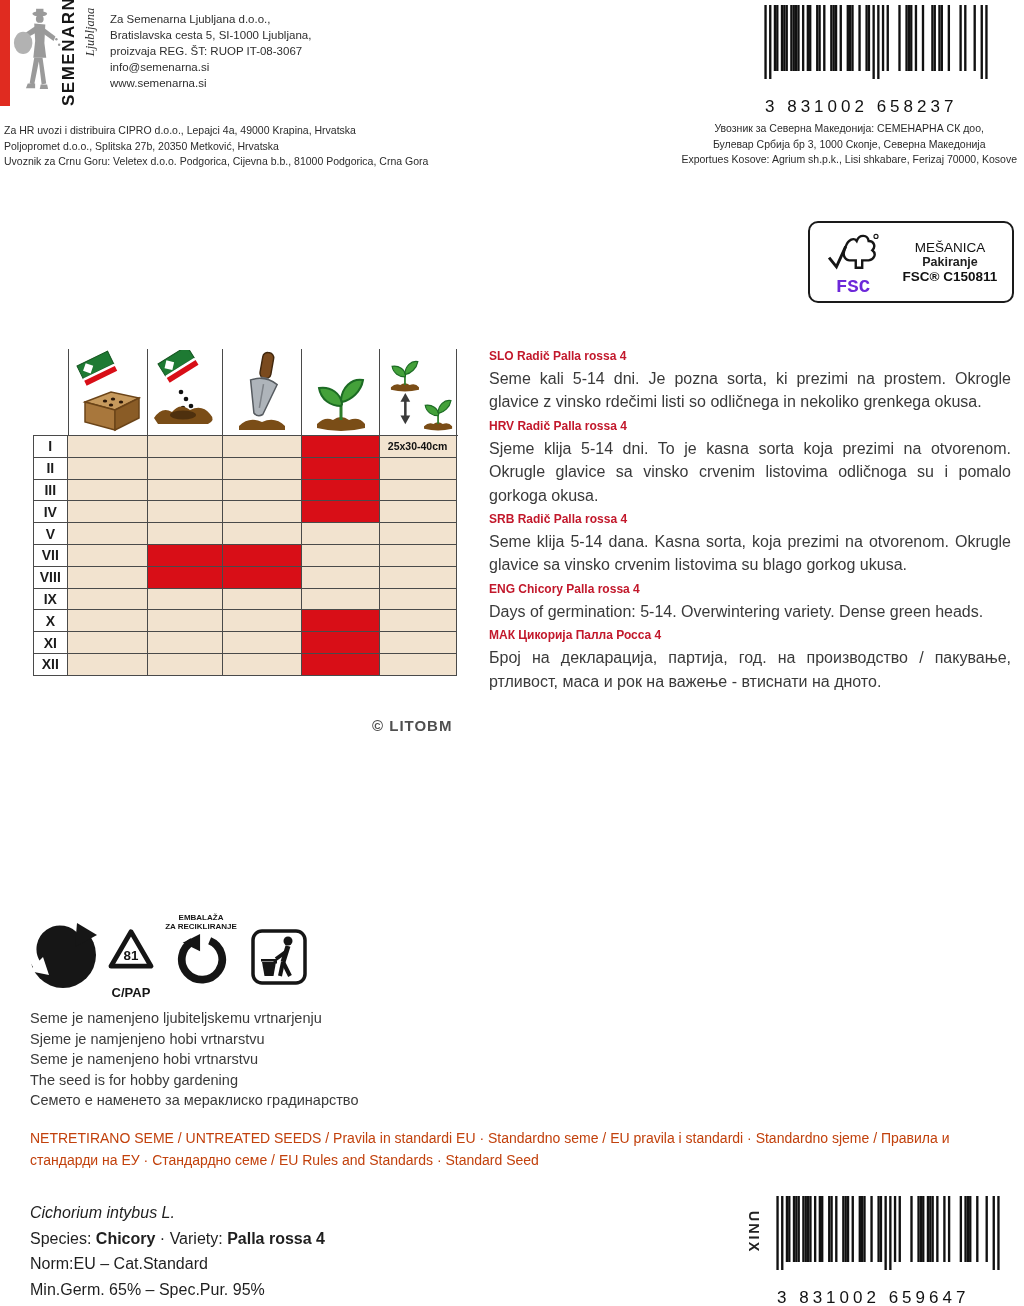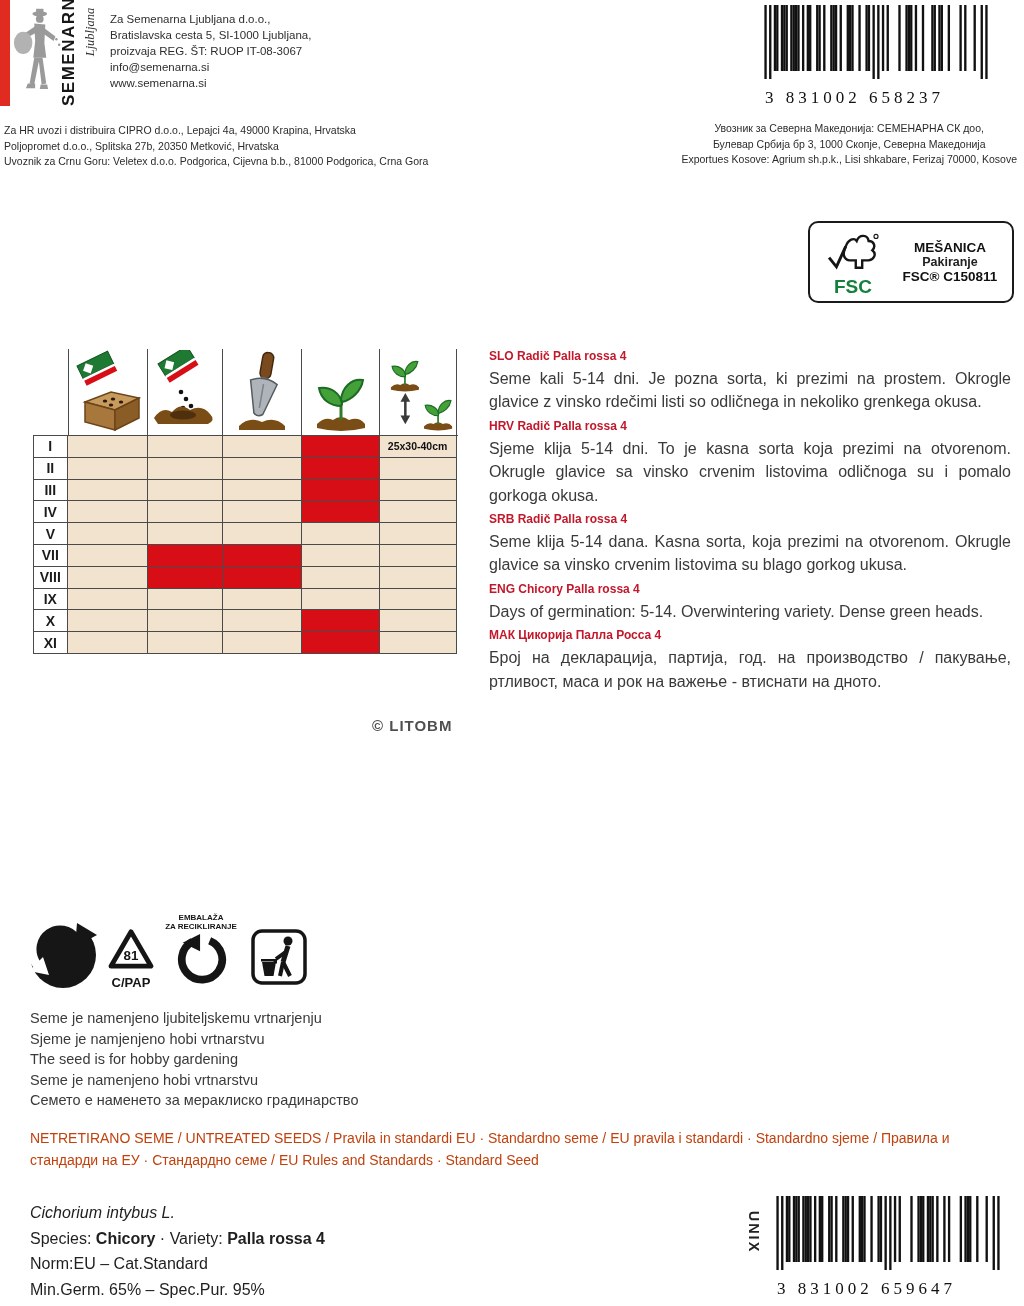--- a/index.html
+++ b/index.html
@@ -13,36 +13,36 @@
   .brand-vert{position:absolute;left:18px;top:43px;width:104px;height:22px;
               transform:rotate(-90deg);font-weight:800;font-size:17px;letter-spacing:1.5px;color:#161616;text-align:center}
   .brand-script{position:absolute;left:60px;top:25px;width:60px;height:14px;transform:rotate(-90deg);
                 font-family:"Liberation Serif",serif;font-style:italic;font-size:12.5px;color:#333;text-align:center}
   .address{position:absolute;left:110px;top:11px;font-size:11.5px;line-height:16px;color:#2e2e2e}
 
   
   .barcode{position:absolute;width:226px;text-align:left}
   .barcode-top{left:764px;top:5px}
   .barcode-bottom{left:776px;top:1196px}
-  .bc-digits{font-family:Liberation Serif, serif;font-size:17px;letter-spacing:4px;
-             color:#111;white-space:pre;margin-top:5px;padding-left:1px}
+  .bc-digits{font-family:Liberation Sans, sans-serif;font-size:17px;letter-spacing:4px;
+             color:#111;white-space:pre;margin-top:14px;padding-left:1px}
   .unix-label{position:absolute;left:724px;top:1222px;width:56px;height:20px;transform:rotate(90deg);
               font-weight:700;font-size:14.5px;letter-spacing:2px;color:#222;text-align:center}
 
   
   .dist-left{position:absolute;left:4px;top:123px;font-size:10.5px;line-height:15.5px;color:#2b2b2b}
   .dist-right{position:absolute;right:7px;top:121px;font-size:10.5px;line-height:15.5px;color:#2b2b2b;text-align:center}
 
   
   .fsc-box{position:absolute;left:808px;top:221px;width:206px;height:82px;border:2.5px solid #1a1a1a;
            border-radius:10px;display:flex;align-items:center;padding:3px 6px;gap:4px;background:#fff}
   .fsc-left{width:74px;text-align:center}
-  .fsc-word{font-family:Liberation Sans, sans-serif;font-weight:700;font-size:19px;color:#15803d;line-height:14px}
+  .fsc-word{font-family:Liberation Mono, monospace;font-weight:700;font-size:19px;color:#6d28d9;line-height:14px}
   .fsc-right{flex:1;text-align:center;color:#111}
-  .fsc-line1{font-weight:700;font-size:13.5px;}
+  .fsc-line1{font-weight:400;font-size:13.5px;}
   .fsc-line2{font-weight:600;font-size:12.5px;color:#222;}
   .fsc-line3{font-weight:700;font-size:13.5px}
 
   
   .cal{position:absolute;left:33px;top:349px}
   .cal-header{display:grid;grid-template-columns:35px 80px 75px 79px 78px 77px}
   .hcell{height:86px;display:flex;align-items:flex-end;justify-content:center;
          border-right:1.4px solid #4a4a4a;padding-bottom:1px}
   .hcell.first{border:none}
   .hcell.icon1{border-left:1.4px solid #4a4a4a}
@@ -57,21 +57,21 @@
   .copyright{position:absolute;left:372px;top:717px;font-size:15px;font-weight:700;letter-spacing:1px;color:#4f4f4f}
 
   
   .descriptions{position:absolute;left:489px;top:345px;width:522px}
   .desc-h{font-size:12px;font-weight:700;color:#c2182b;line-height:22px}
   .desc-b{font-size:16px;line-height:23.4px;text-align:justify;color:#3a3a3a;margin-bottom:1px}
 
   
   .greendot{position:absolute;left:27px;top:919px}
   .cpap{position:absolute;left:101px;top:928px;width:60px;text-align:center}
-  .cpap-label{font-weight:700;font-size:13px;color:#151515;margin-top:1px}
+  .cpap-label{font-weight:700;font-size:13px;color:#151515;margin-top:11px}
   .embalaza{position:absolute;left:160px;top:913px;width:82px;text-align:center}
   .embalaza-txt{font-size:8px;font-weight:700;line-height:9px;color:#151515}
   .tidyman{position:absolute;left:250px;top:928px}
 
   
   .hobby{position:absolute;left:30px;top:1008px;font-size:14.5px;line-height:20.5px;color:#3a3a3a}
   .untreated{position:absolute;left:30px;top:1128px;width:962px;font-size:14px;line-height:21.5px;color:#c2410c}
   .product{position:absolute;left:30px;top:1200px;font-size:16px;line-height:25.5px;color:#1f1f1f}
   .latin{font-style:italic}
   .b{font-weight:700}
@@ -335,20 +335,28 @@
           <div class="cal-cell"></div>
         </div>
         <div class="cal-row">
           <div class="cal-cell month">XI</div>
           <div class="cal-cell"></div>
           <div class="cal-cell"></div>
           <div class="cal-cell"></div>
           <div class="cal-cell red"></div>
           <div class="cal-cell"></div>
         </div>
+        <div class="cal-row">
+          <div class="cal-cell month">XII</div>
+          <div class="cal-cell"></div>
+          <div class="cal-cell"></div>
+          <div class="cal-cell"></div>
+          <div class="cal-cell red"></div>
+          <div class="cal-cell"></div>
+        </div>
       </div>
   </div>
   <div class="copyright">© LITOBM</div>
 
   <div class="descriptions">
     <section>
       <div class="desc-h">SLO Radič Palla rossa 4</div>
       <p class="desc-b">Seme kali 5-14 dni. Je pozna sorta, ki prezimi na prostem. Okrogle glavice z vinsko rdečimi listi so odličnega in nekoliko grenkega okusa.</p>
     </section>
     <section>
@@ -402,22 +410,22 @@
       <path d="M33,34 L40,48" stroke="#151515" stroke-width="4"></path>
       <path d="M33,34 L30,48" stroke="#151515" stroke-width="4"></path>
       <path d="M12,34 h14 l-2.5,14 h-9 Z" fill="#151515"></path>
       <rect x="11" y="31" width="16" height="2.5" fill="#151515"></rect>
     </svg>
   </div>
 
   <div class="hobby">
     <div>Seme je namenjeno ljubiteljskemu vrtnarjenju</div>
     <div>Sjeme je namjenjeno hobi vrtnarstvu</div>
+    <div>Seme je namenjeno hobi vrtnarstvu</div>
     <div>The seed is for hobby gardening</div>
-    <div>Seme je namenjeno hobi vrtnarstvu</div>
     <div>Семето е наменето за мераклиско градинарство</div>
   </div>
 
   <div class="untreated">NETRETIRANO SEME / UNTREATED SEEDS / Pravila in standardi EU · Standardno seme / EU pravila i standardi · Standardno sjeme / Правила и стандарди на ЕУ · Стандардно семе / EU Rules and Standards · Standard Seed</div>
 
   <div class="product">
     <div class="latin">Cichorium intybus L.</div>
     <div>
       <span>Species:</span>
       <span class="b">Chicory</span>

